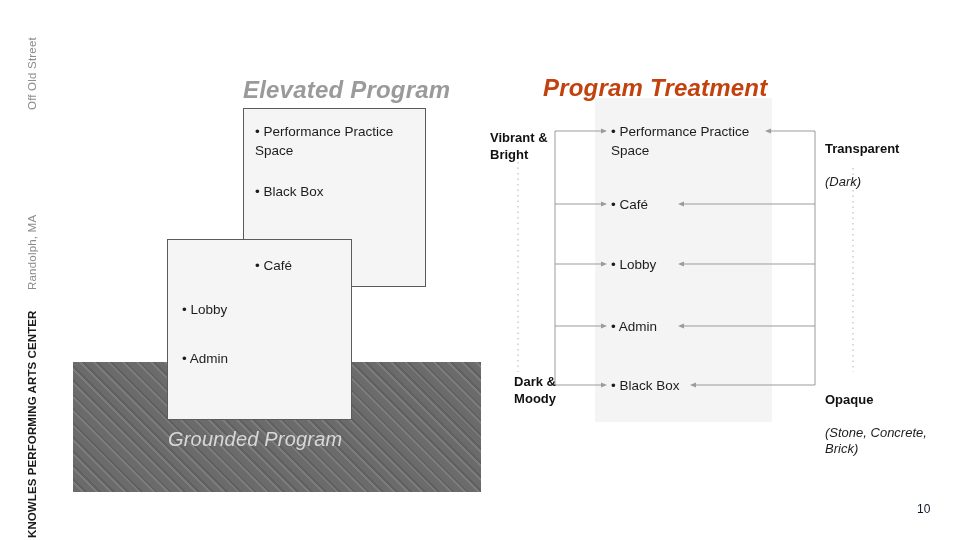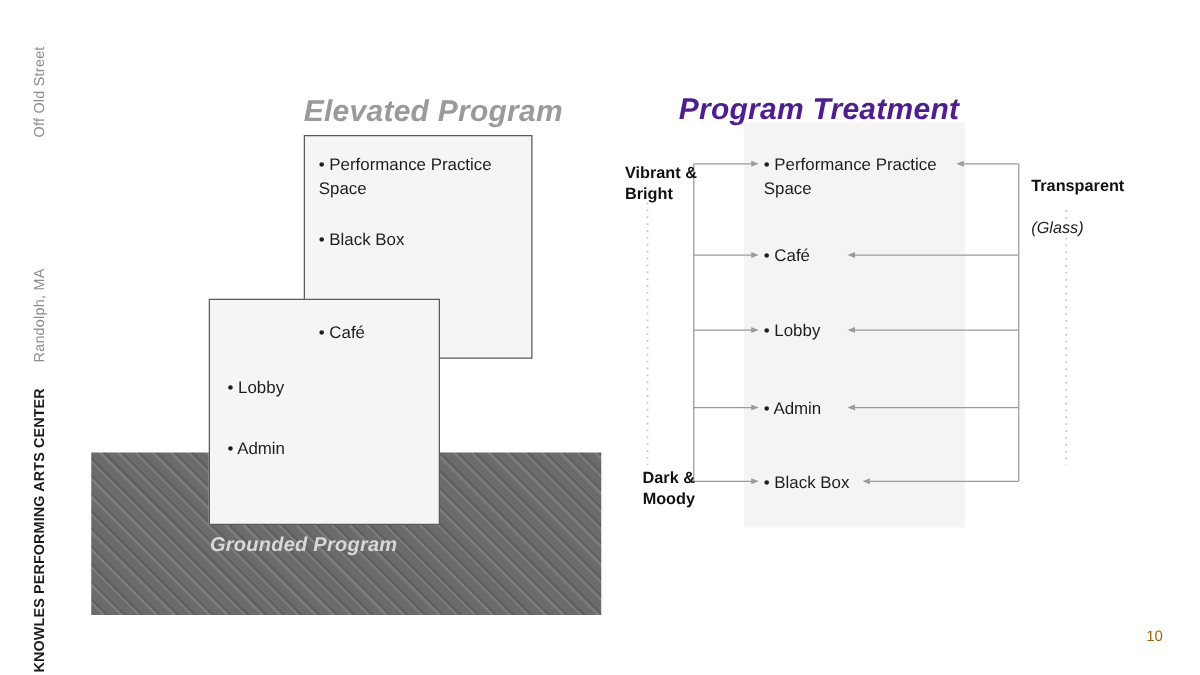--- a/index.html
+++ b/index.html
@@ -39,26 +39,26 @@
   
   .diagram-title {
     position: absolute;
     font-style: italic;
     font-weight: bold;
     font-size: 24px;
     letter-spacing: 0.2px;
     white-space: nowrap;
   }
   .title-elevated { color: #9a9a9a; }
-  .title-treatment { color: #4c1d95; }
+  .title-treatment { color: #c2410c; }
   .title-grounded {
     color: #d8d8d8;
     font-style: italic;
-    font-weight: bold;
-    font-size: 16px;
+    font-weight: normal;
+    font-size: 20px;
   }
 
   
   .hatch-block {
     position: absolute;
     background-color: #6b6b6b;
     background-image: repeating-linear-gradient(
       45deg,
       rgba(255,255,255,0.00) 0px,
       rgba(255,255,255,0.00) 6px,
@@ -118,21 +118,21 @@
     left: 0;
     top: 0;
     width: 960px;
     height: 540px;
     pointer-events: none;
   }
 
   
   .page-num {
     position: absolute;
-    color: #a16207;
+    color: #0f172a;
     font-size: 12px;
   }
 </style>
 </head>
 <body>
 
 <div id="slide">
 
   <div class="side-rot" style="left:26px; top:110px;">Off Old Street</div>
 
@@ -196,27 +196,32 @@
     <line x1="853" y1="168" x2="853" y2="372" stroke="#c9c9c9" stroke-width="1.4" stroke-dasharray="1.5 4"></line>
   </svg>
 
   <div class="treat-item" style="left:611px; top:122px; width:170px;">• Performance Practice
 Space</div>
   <div class="treat-item" style="left:611px; top:195px; width:170px;">• Café</div>
   <div class="treat-item" style="left:611px; top:255px; width:170px;">• Lobby</div>
   <div class="treat-item" style="left:611px; top:317px; width:170px;">• Admin</div>
   <div class="treat-item" style="left:611px; top:376px; width:170px;">• Black Box</div>
 
-  <div class="end-label" style="left:500px; top:130px; width:70px; font-weight:bold;">Vibrant &amp;
+  <div class="end-label" style="left:490px; top:130px; width:70px; font-weight:bold;">Vibrant &amp;
 Bright</div>
 
   <div class="end-label" style="left:486px; top:374px; width:70px; font-weight:bold;text-align:right;">Dark &amp;
 Moody</div>
 
   <div class="end-label" style="left:825px; top:124px; width:120px;">
     <span class="strong">Transparent</span>
-    <span class="sub">(Glass)</span>
+    <span class="sub">(Dark)</span>
   </div>
 
+  <div class="end-label" style="left:825px; top:375px; width:122px;">
+    <span class="strong">Opaque</span>
+    <span class="sub">(Stone, Concrete,
+Brick)</span>
+  </div>
 
   <div class="page-num" style="left:917px; top:502px;">10</div>
 
 </div>
 
 </body></html>

